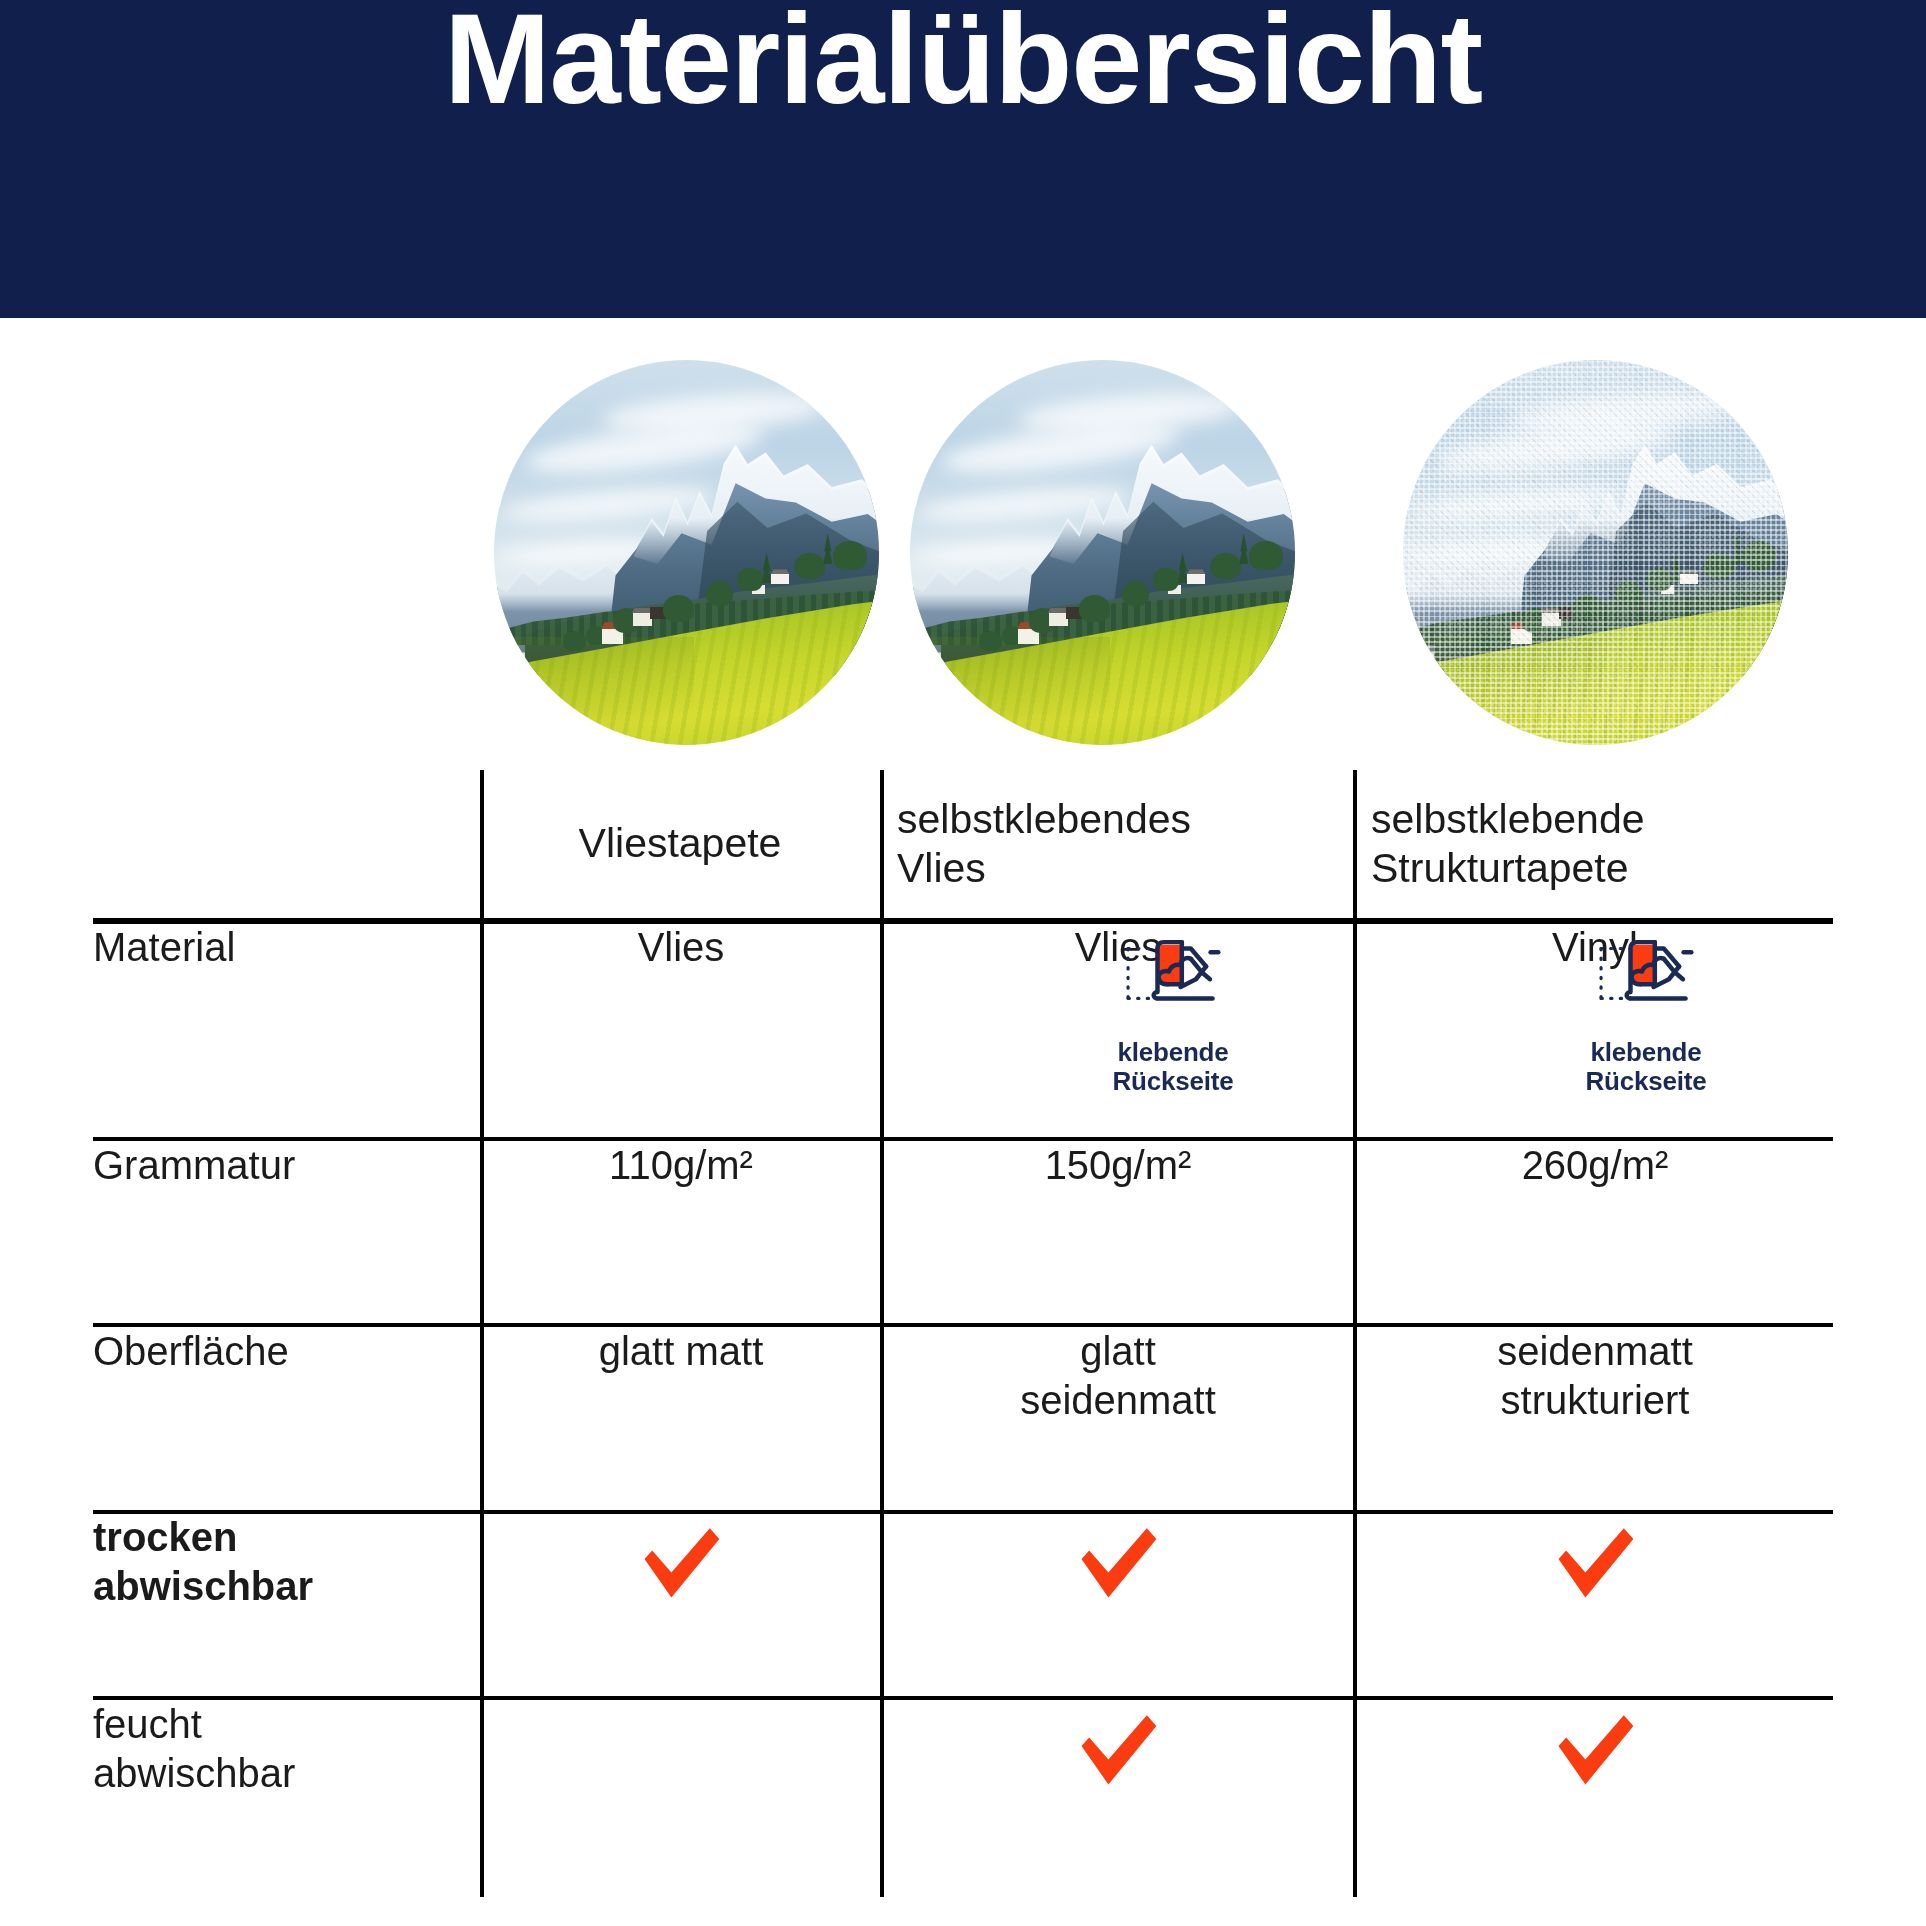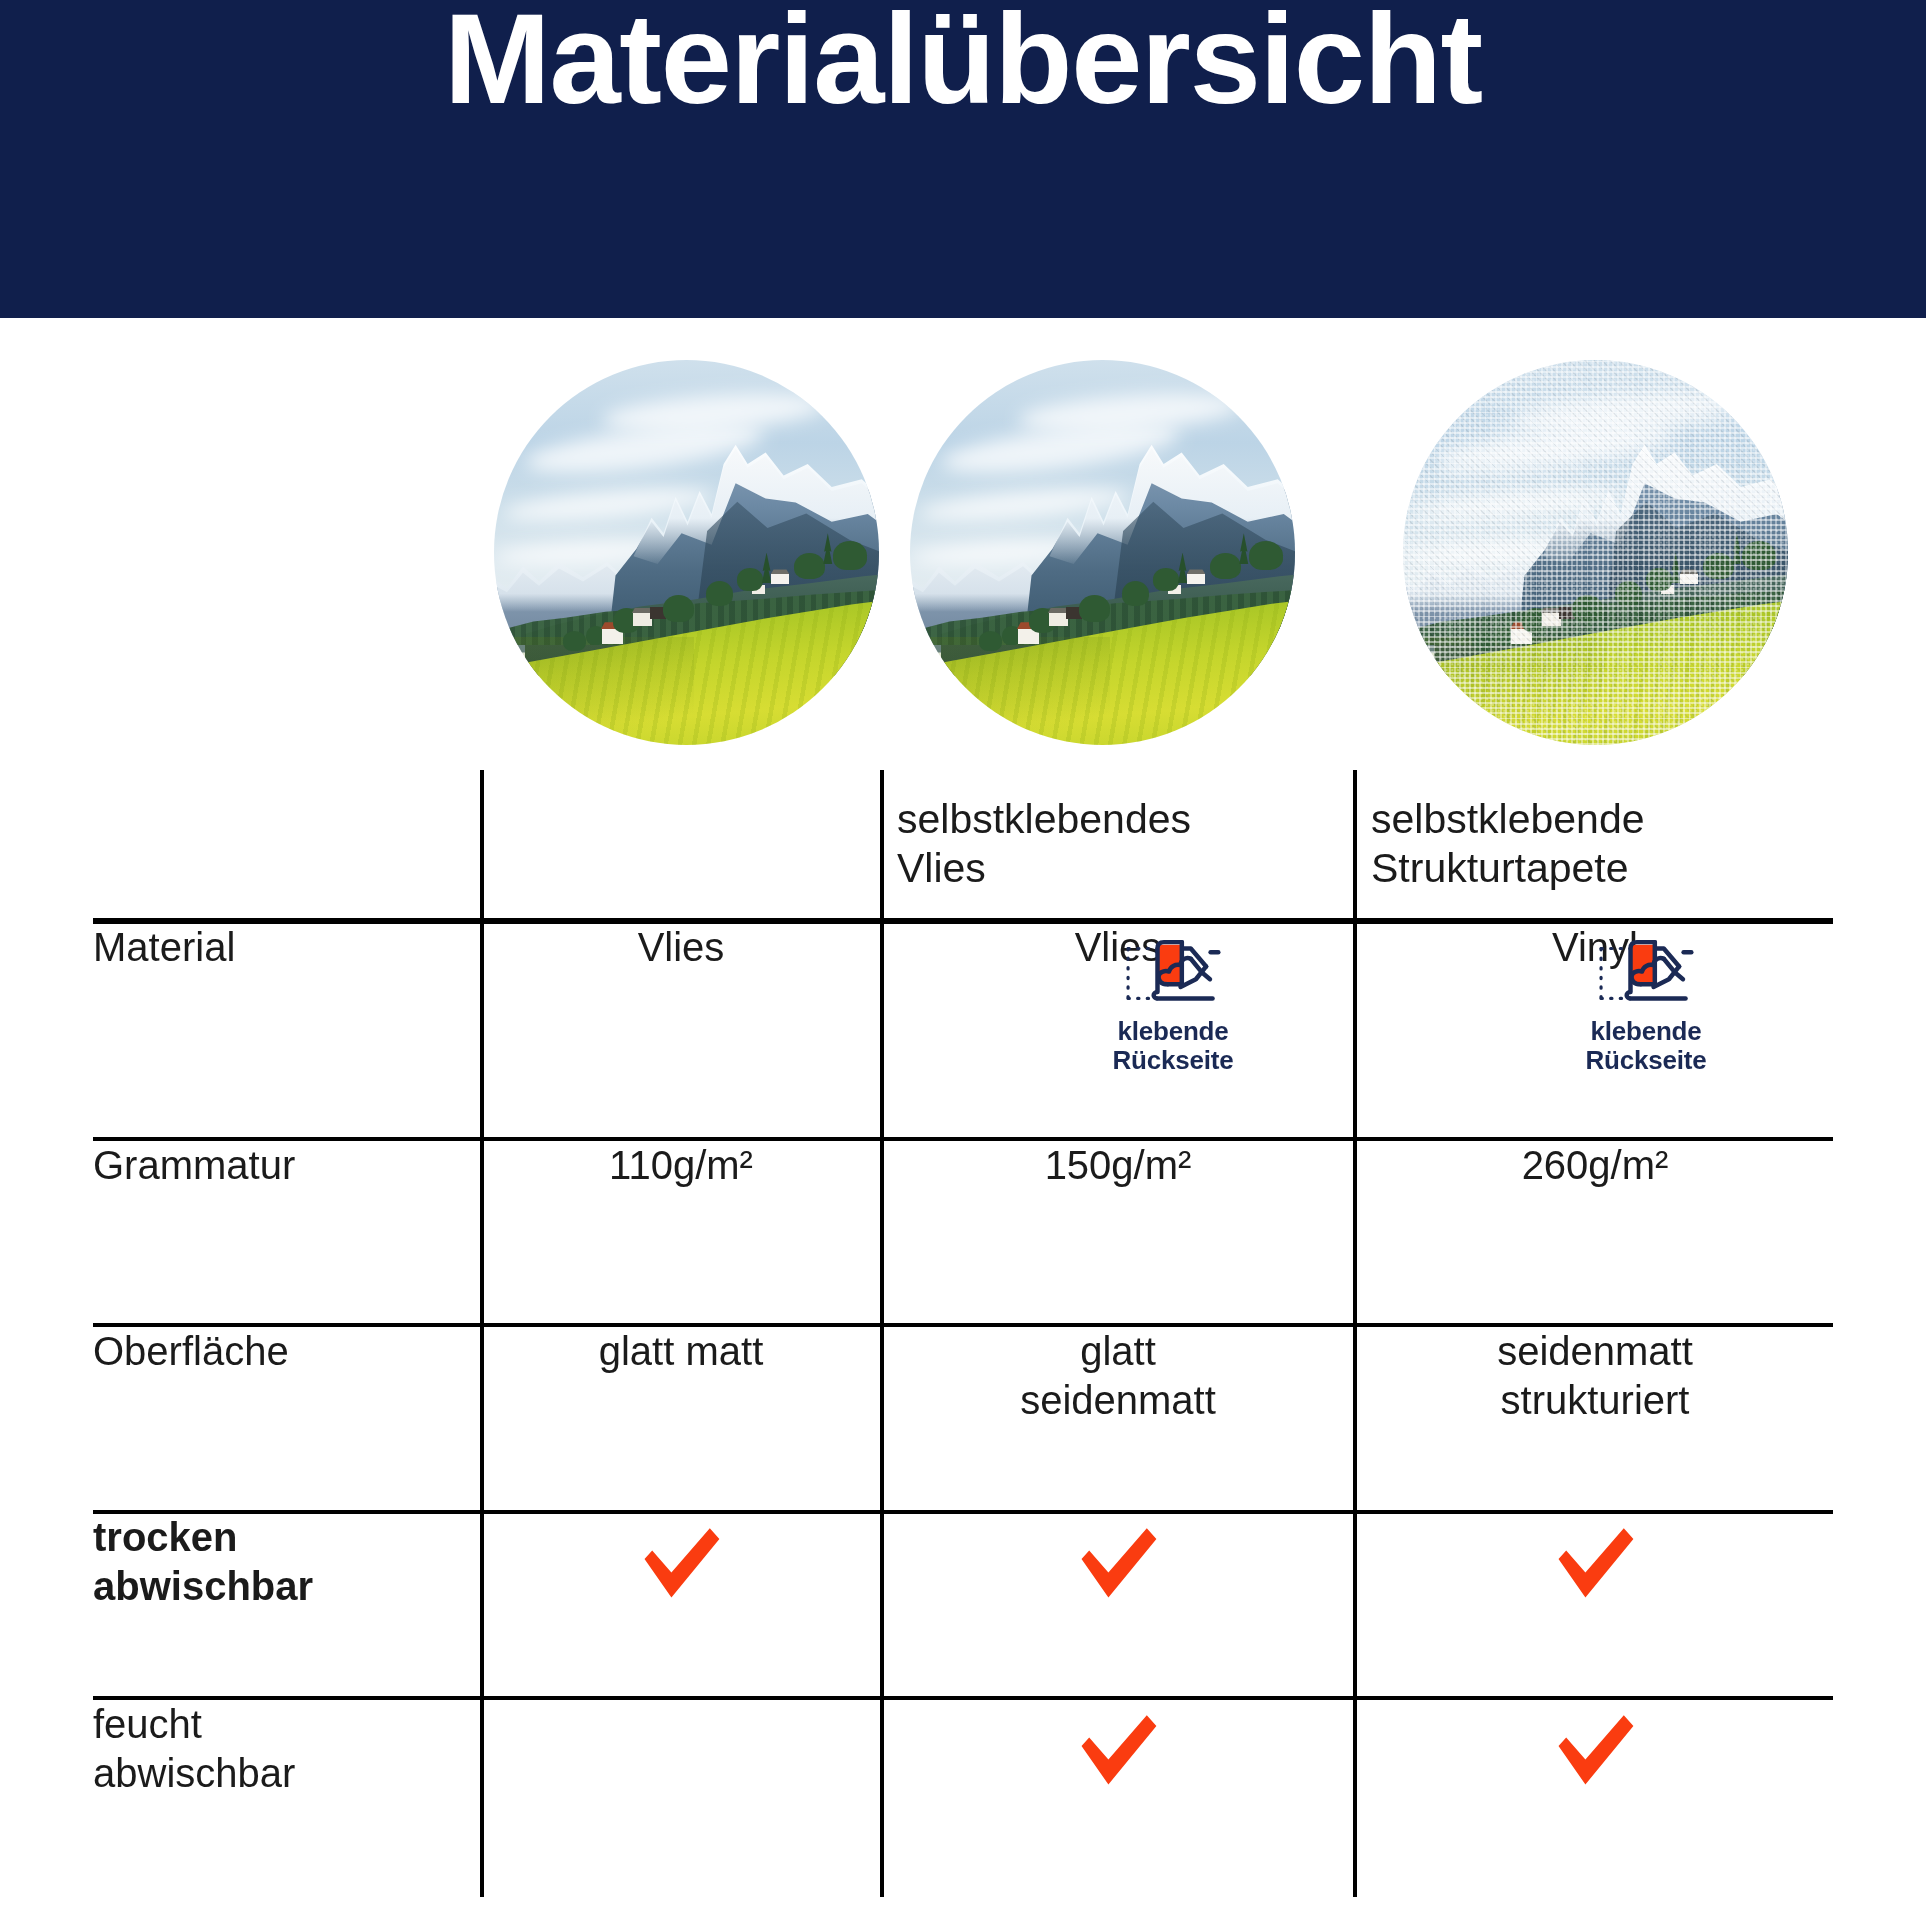--- a/index.html
+++ b/index.html
@@ -202,21 +202,21 @@
     position:absolute;
     width:148px;
     display:flex;flex-direction:column;align-items:center;
     font-size:0;
   }
   #badge-2{left:1099px;top:937px;}
   #badge-3{left:1572px;top:937px;}
   .badge-svg{width:109px;height:80px;display:block;}
   .badge-text{
     color:#1b2a55;font-weight:bold;font-size:26px;line-height:1.12;
-    text-align:center;margin-top:0;letter-spacing:-0.2px;
+    text-align:center;margin-top:21px;letter-spacing:-0.2px;
   }
 </style>
 </head>
 <body>
 
 <div id="header-bar">
   <div id="page-title">Materialübersicht</div>
 </div>
 
 <div class="swatch" id="swatch-1">
@@ -339,20 +339,23 @@
 
   <div class="vline" id="vline-1"></div>
   <div class="vline" id="vline-2"></div>
   <div class="vline" id="vline-3"></div>
   <div class="hline" id="hline-head"></div>
   <div class="hline" id="hline-1"></div>
   <div class="hline" id="hline-2"></div>
   <div class="hline" id="hline-3"></div>
   <div class="hline" id="hline-4"></div>
 
+  <div class="hcell" id="hcell-1">
+    <span>Vliestapete</span>
+  </div>
   <div class="hcell" id="hcell-2">
     <div>
       <div>selbstklebendes</div>
       <div>Vlies</div>
     </div>
   </div>
   <div class="hcell" id="hcell-3">
     <div>
       <div>selbstklebende</div>
       <div>Strukturtapete</div>

